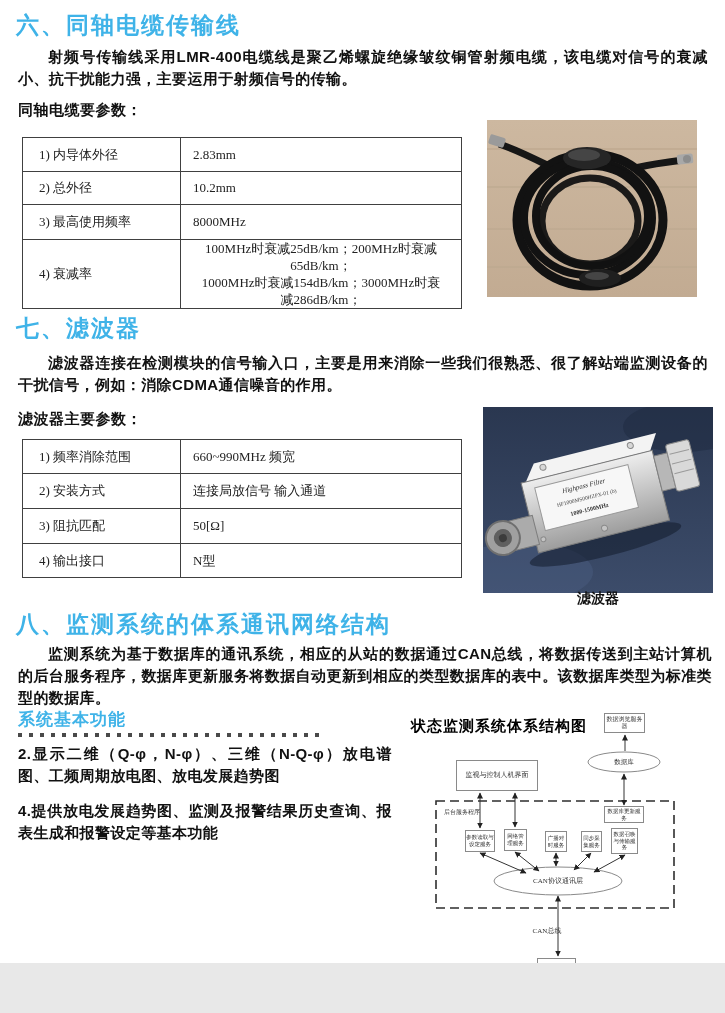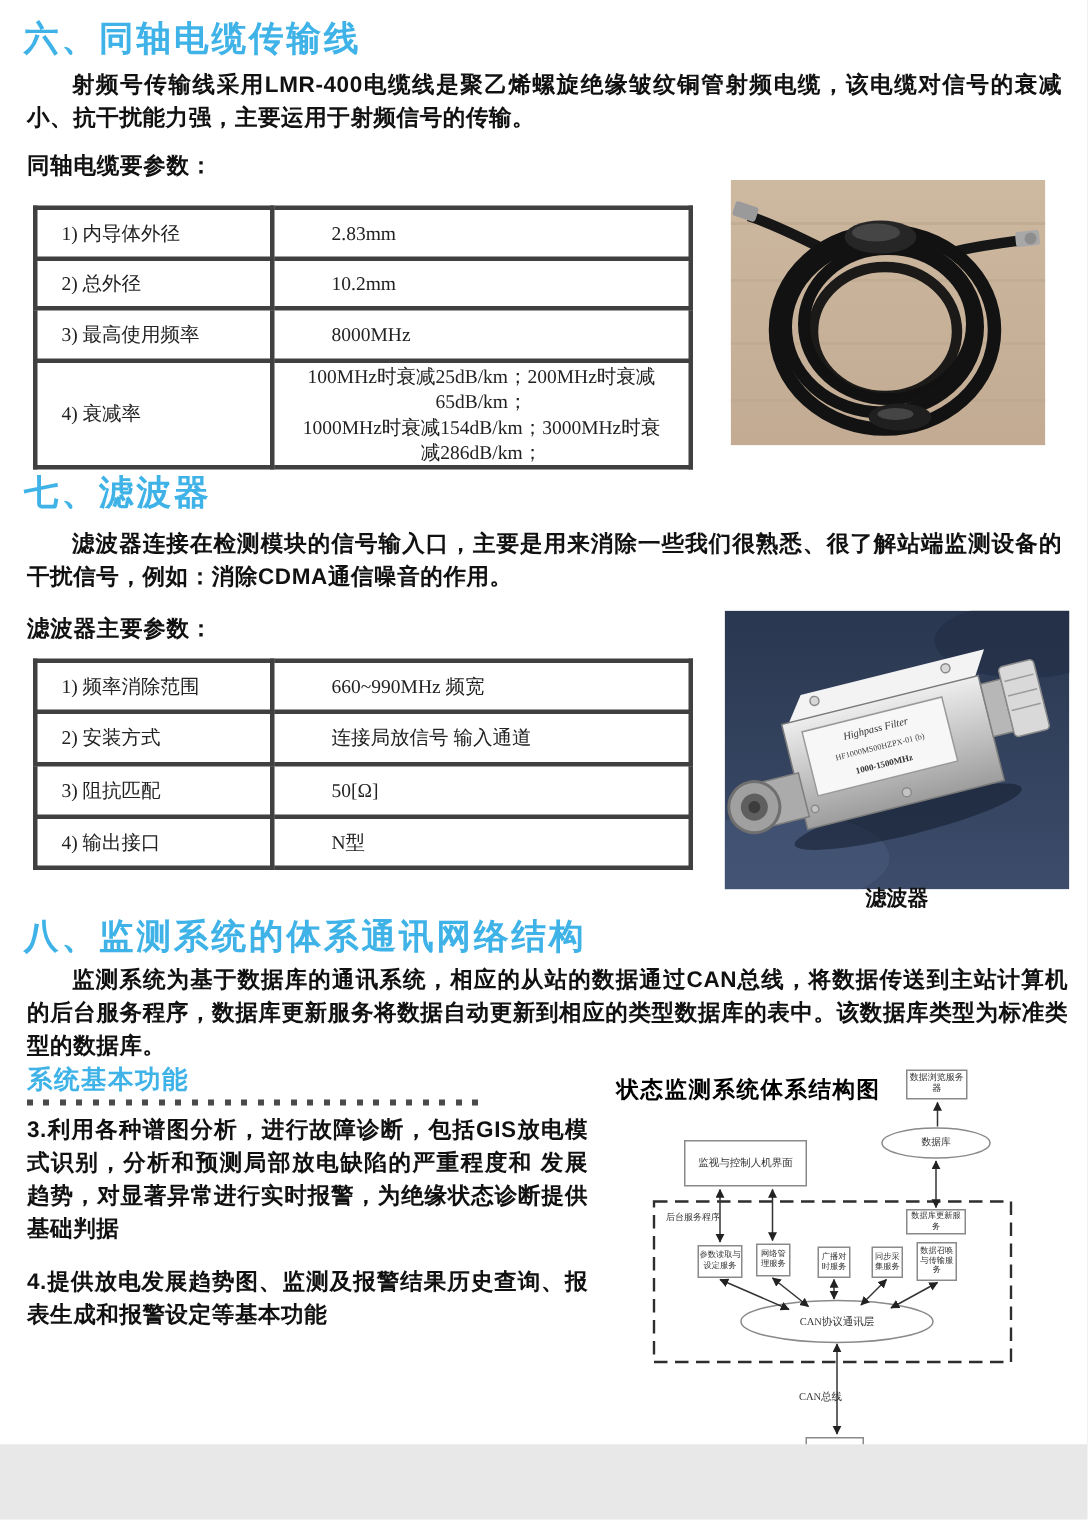--- a/index.html
+++ b/index.html
@@ -13,25 +13,25 @@
     position:absolute; color:#3fb3e8; font-size:23px; font-weight:700;
     letter-spacing:2px; white-space:nowrap;
   }
   .para {
     position:absolute; font-size:15px; font-weight:700; line-height:22px;
     color:#111; text-indent:2em; letter-spacing:.4px; text-align:justify;
   }
   .sub-title { position:absolute; font-size:15px; font-weight:700; color:#111; letter-spacing:.5px; }
   .spec-table { position:absolute; border-collapse:collapse; table-layout:fixed; width:440px; }
   .spec-table td {
-    border:3px solid #404040; font-family:"Liberation Serif", serif;
+    border:1px solid #404040; font-family:"Liberation Serif", serif;
     font-size:13px; color:#222; vertical-align:middle;
   }
   .label-cell { width:158px; padding-left:16px; }
-  .value-cell { padding-left:38px; }
+  .value-cell { padding-left:12px; }
   .attn-cell  { text-align:center; padding:0 18px; line-height:17px; }
   .photo { position:absolute; overflow:hidden; }
   .photo svg { display:block; }
   .photo-caption { position:absolute; font-size:14px; font-weight:700; color:#111; text-align:center; }
   .features-title { position:absolute; color:#3fb3e8; font-size:17px; font-weight:700; letter-spacing:1px;font-family:Liberation Mono, monospace; }
   .dotted-sep {
     position:absolute; height:4px; width:305px;
     background:repeating-linear-gradient(90deg,#4a4a4a 0 4px,transparent 4px 11px);
   }
   .features { position:absolute; width:374px; }
@@ -186,21 +186,21 @@
 
   <div class="sec-heading" style="left:16px; top:609px;">八、监测系统的体系通讯网络结构</div>
 
   <div class="para" style="left:18px; top:643px; width:694px;">监测系统为基于数据库的通讯系统，相应的从站的数据通过CAN总线，将数据传送到主站计算机的后台服务程序，数据库更新服务将数据自动更新到相应的类型数据库的表中。该数据库类型为标准类型的数据库。</div>
 
   <div class="features-title" style="left:18px; top:708px;">系统基本功能</div>
 
   <div class="dotted-sep" style="left:18px; top:733px;"></div>
 
   <div class="features" style="left:18px; top:743px;">
-    <div class="features-item">3.利用各种谱图分析，进行故障诊断，包括GIS放电模式识别，分析和预测局部放电缺陷的严重程度和 发展趋势，对显著异常进行实时报警，为绝缘状态诊断提供基础判据</div>
+    <div class="features-item">2.显示二维（Q-φ，N-φ）、三维（N-Q-φ）放电谱图、工频周期放电图、放电发展趋势图</div>
     <div class="features-item">4.提供放电发展趋势图、监测及报警结果历史查询、报表生成和报警设定等基本功能</div>
 
   </div>
 
   <div class="diagram">
     <svg class="wires" width="320" height="308" viewBox="0 0 320 308">
       <defs>
         <marker id="ah" markerWidth="7" markerHeight="7" refX="5.5" refY="3" orient="auto">
           <path d="M0,0 L6,3 L0,6 z" fill="#222"></path>
         </marker>

